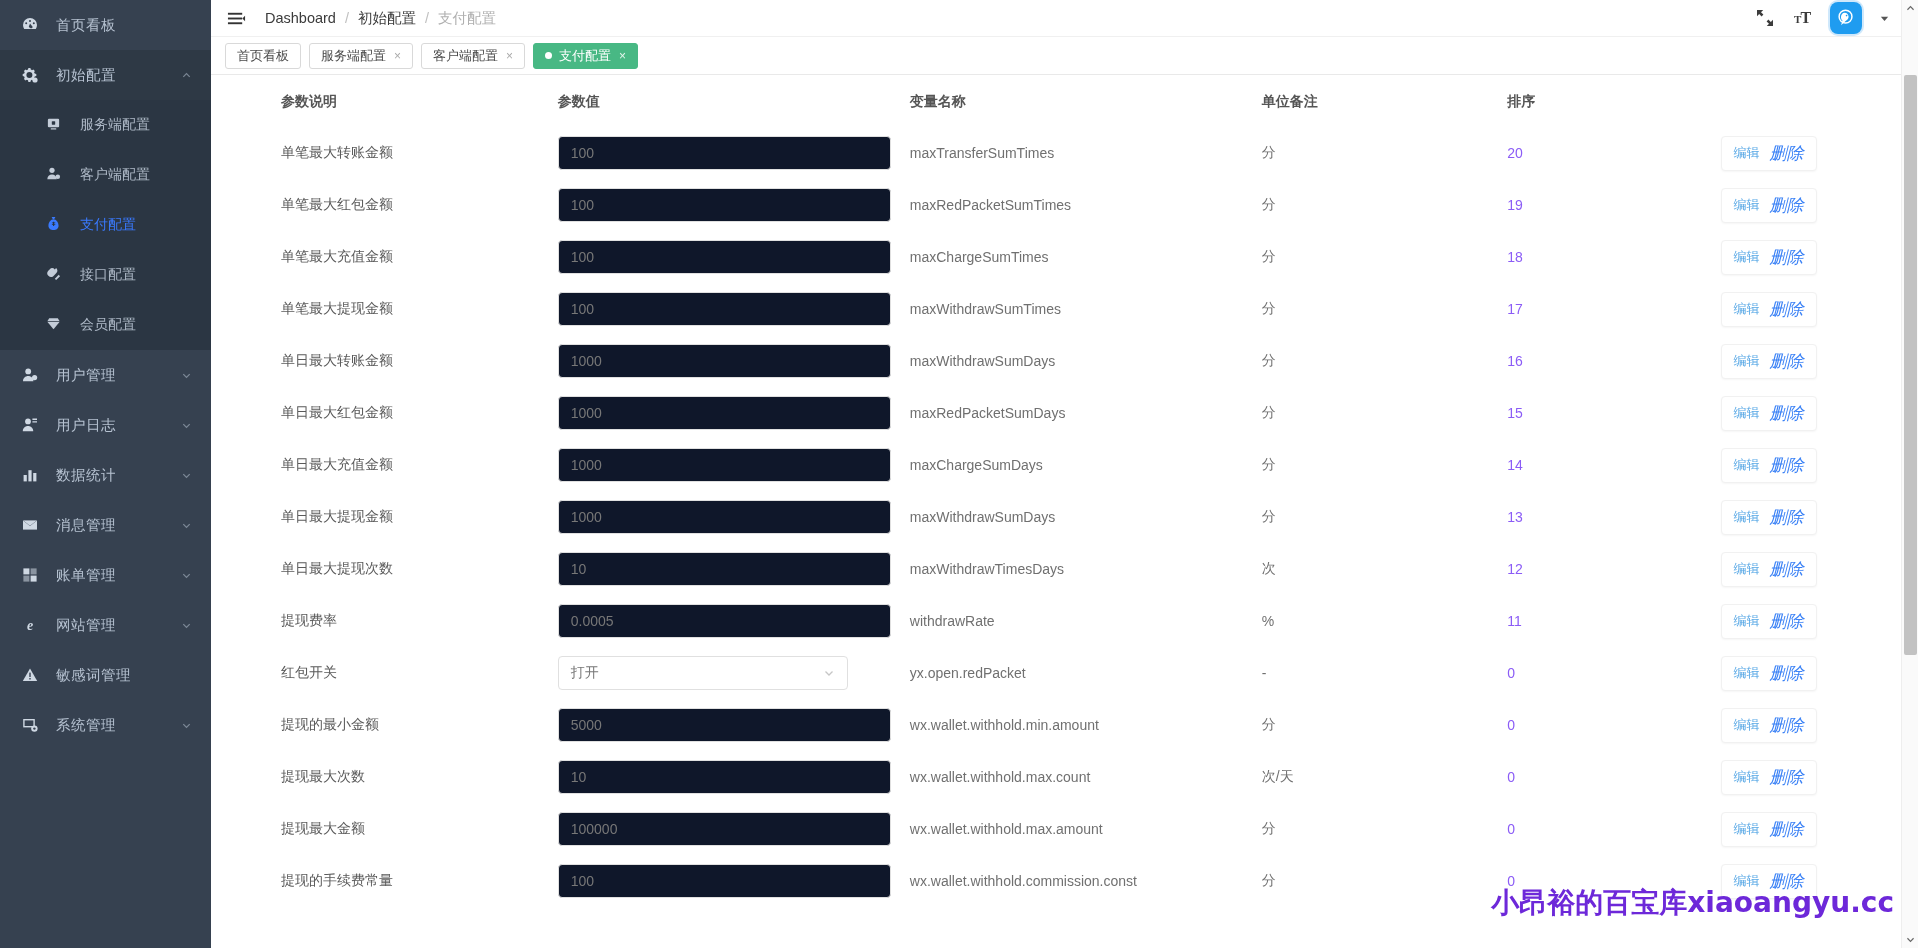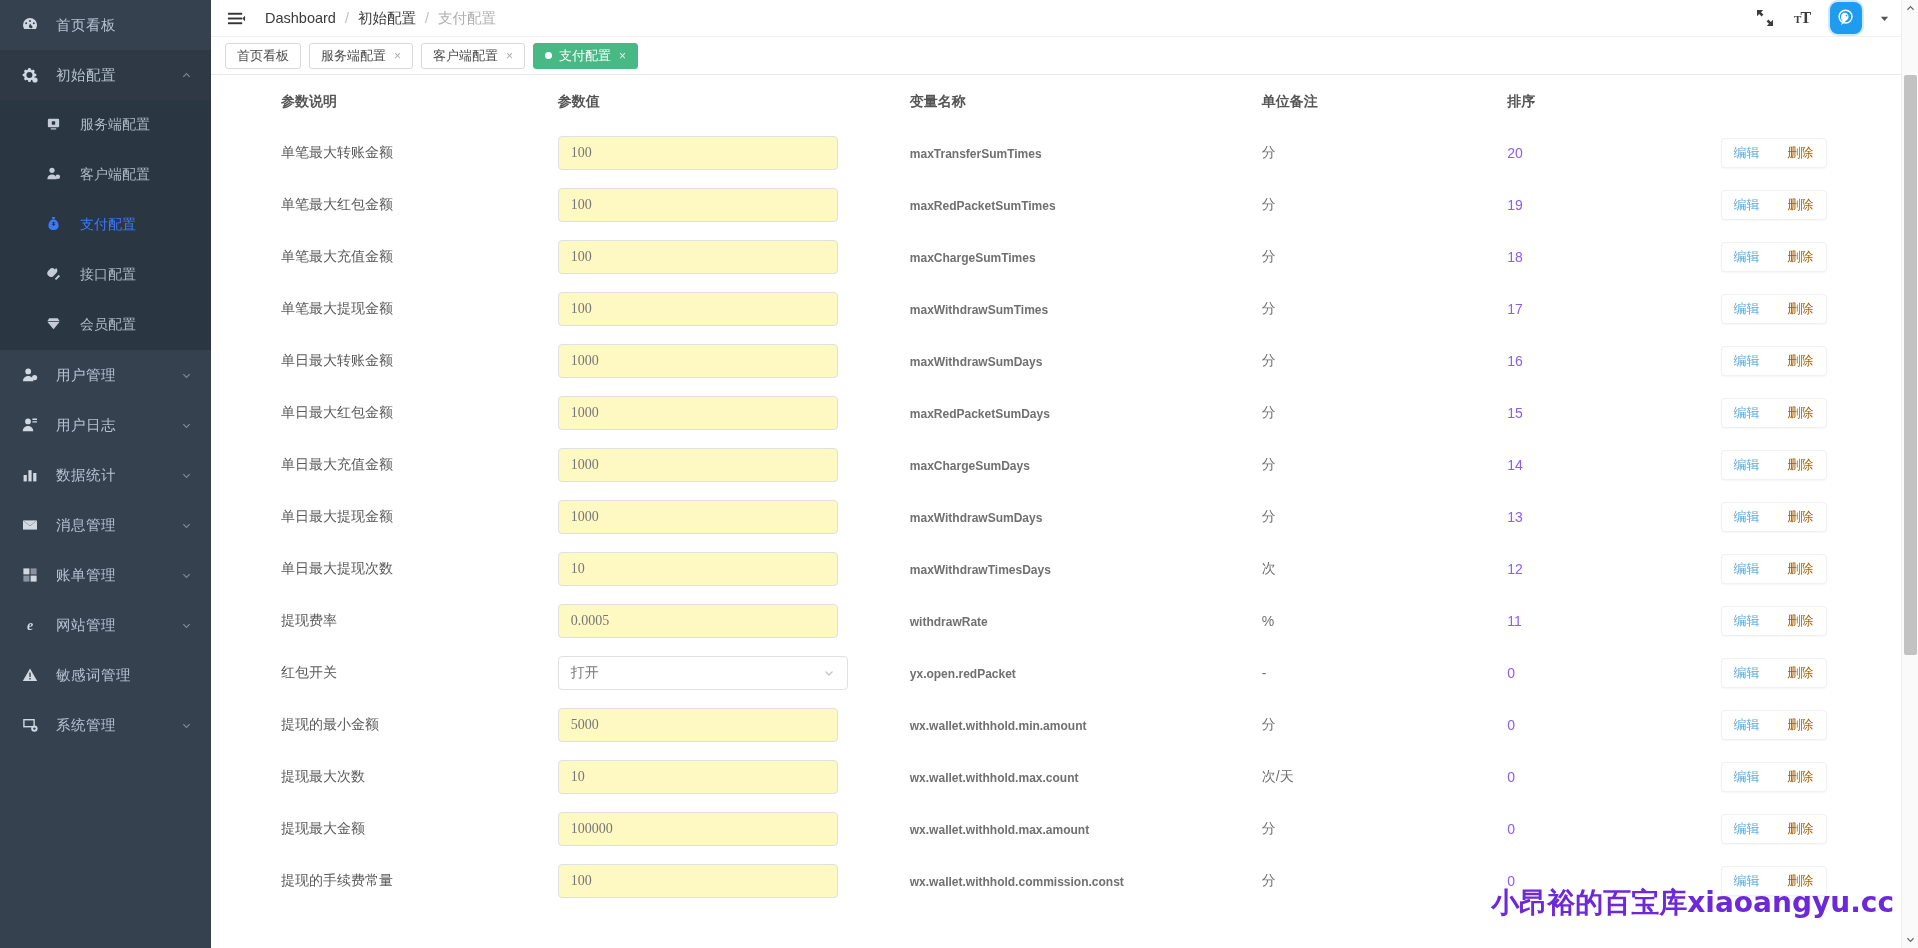--- a/index.html
+++ b/index.html
@@ -104,45 +104,45 @@
   table.cfg td { padding: 0; vertical-align: middle; font-size: 14px; color: #666; height: 52px; }
   .c-desc  { width: 280px; padding-left: 22px !important; }
   .c-val   { width: 330px; }
   .c-var   { width: 330px; }
   .c-unit  { width: 230px; }
   .c-sort  { width: 200px; }
   .c-act   { width: 230px; }
   th.c-desc { padding-left: 22px !important; }
   .desc-text { color: #5a5a5a; font-size: 14px; white-space: nowrap; }
   .val-input {
-    width: 280px; height: 34px;
+    width: 333px; height: 34px;
     border: 1px solid #e0e0e0; border-radius: 4px;
-    background: #fef9c3; padding: 0 12px;
+    background: #0f172a; padding: 0 12px;
     font-size: 14px; color: #777;
-    font-family: Liberation Serif, serif;
+    font-family: Liberation Sans, sans-serif;
     outline: none;
   }
   .val-select {
     width: 290px; height: 34px;
     border: 1px solid #e0e0e0; border-radius: 4px;
     background: #fff; padding: 0 12px;
     font-size: 14px; color: #777;
     display: flex; align-items: center; cursor: pointer;
   }
   .val-select .sel-caret { margin-left: auto; color: #c6c6c6; display:flex; }
-  .var-text { color: #707070; font-size: 12px; white-space: nowrap; font-weight: bold; }
+  .var-text { color: #707070; font-size: 14px; white-space: nowrap; }
   .unit-text { color: #707070; font-size: 14px; }
   .sort-text { color: #8b5cf6; font-size: 14px; }
   .actions {
-    display: inline-flex; align-items: center; gap: 28px;
+    display: inline-flex; align-items: center; gap: 10px;
     background: #fff; border: 1px solid #f1f1f1; border-radius: 4px;
     padding: 5px 12px; box-shadow: 0 1px 2px rgba(0,0,0,.04);
   }
   .act-edit { color: #5aa9e6; font-size: 13px; cursor: pointer; }
-  .act-del  { color: #a16207; font-size: 13px; cursor: pointer; }
+  .act-del  { color: #3b82f6; font-size: 17px; cursor: pointer; font-style: italic; }
 
   
   .scrollbar {
     position: absolute; right: 0; top: 0; width: 17px; height: 948px;
     background: #fafafa; border-left: 1px solid #eee;
   }
   .sb-arrow {
     width: 17px; height: 17px; display:flex; align-items:center; justify-content:center;
     color:#666; background:#fafafa; cursor:pointer;
   }

